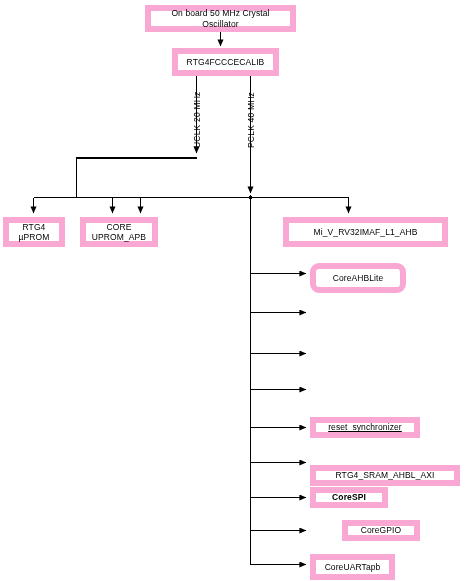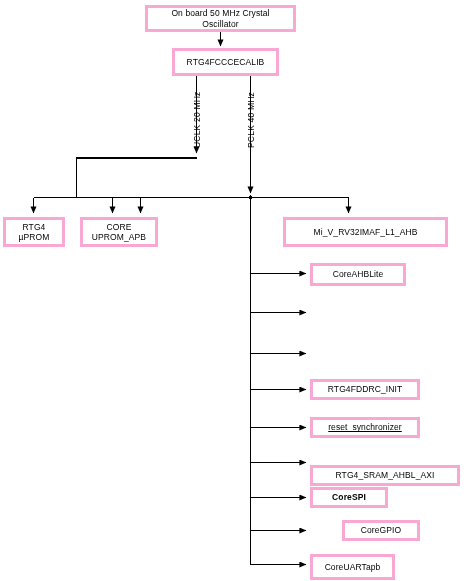--- a/index.html
+++ b/index.html
@@ -6,21 +6,21 @@
   body{
     width:469px;height:581px;
     font-family:"Liberation Sans", sans-serif;
     color:#000000;
     overflow:hidden;
   }
   #diagram{position:relative;width:469px;height:581px;background:#ffffff;}
   svg.wires{position:absolute;left:0;top:0;width:469px;height:581px;overflow:visible;}
   .node{
     position:absolute;
-    border:3px solid #f9a8d4;
+    border:6px solid #f9a8d4;
     background:#ffffff;
     box-sizing:border-box;
     display:flex;
     align-items:center;
     justify-content:center;
     text-align:center;
     font-size:8.5px;
     line-height:1.22;
     letter-spacing:.1px;
     padding:1px 3px;
@@ -76,22 +76,21 @@
     </g>
   </svg>
 
   <div class="node" style="left: 145px; top: 5px; width: 151px; height: 27px;">On board 50 MHz Crystal
 Oscillator</div>
   <div class="node" style="left: 172px; top: 48px; width: 107px; height: 28px;">RTG4FCCCECALIB</div>
   <div class="node" style="left: 3px; top: 217px; width: 62px; height: 30px;">RTG4 µPROM</div>
   <div class="node" style="left: 80px; top: 217px; width: 78px; height: 30px;">CORE
 UPROM_APB</div>
   <div class="node" style="left: 283px; top: 217px; width: 165px; height: 30px; text-align: center;">Mi_V_RV32IMAF_L1_AHB</div>
-  <div class="node" style="left: 310px; top: 263px; width: 96px; height: 23px;">CoreAHBLite</div>
-  <div class="node" style="left: 310px; top: 379px; width: 110px; height: 21px;">RTG4FDDRC_INIT</div>
+  <div class="node" style="left: 310px; top: 263px; width: 96px; height: 30px; border-radius: 9px;">CoreAHBLite</div>
   <div class="node" style="left: 310px; top: 417px; width: 110px; height: 21px; text-decoration: underline;">reset_synchronizer</div>
   <div class="node" style="left: 310px; top: 452px; width: 150px; height: 21px; margin-top: 13px;">RTG4_SRAM_AHBL_AXI</div>
   <div class="node" style="left: 310px; top: 487px; width: 78px; height: 21px; font-weight: bold;">CoreSPI</div>
   <div class="node" style="left: 310px; top: 520px; width: 78px; height: 21px; margin-left: 32px;">CoreGPIO</div>
   <div class="node" style="left: 310px; top: 554px; width: 85px; height: 26px;">CoreUARTapb</div>
 
   <div class="wire-label" style="left: 192px; top: 148px;">UCLK 20 MHz</div>
   <div class="wire-label" style="left: 246px; top: 148px;">PCLK 40 MHz</div>
 
 </div>

